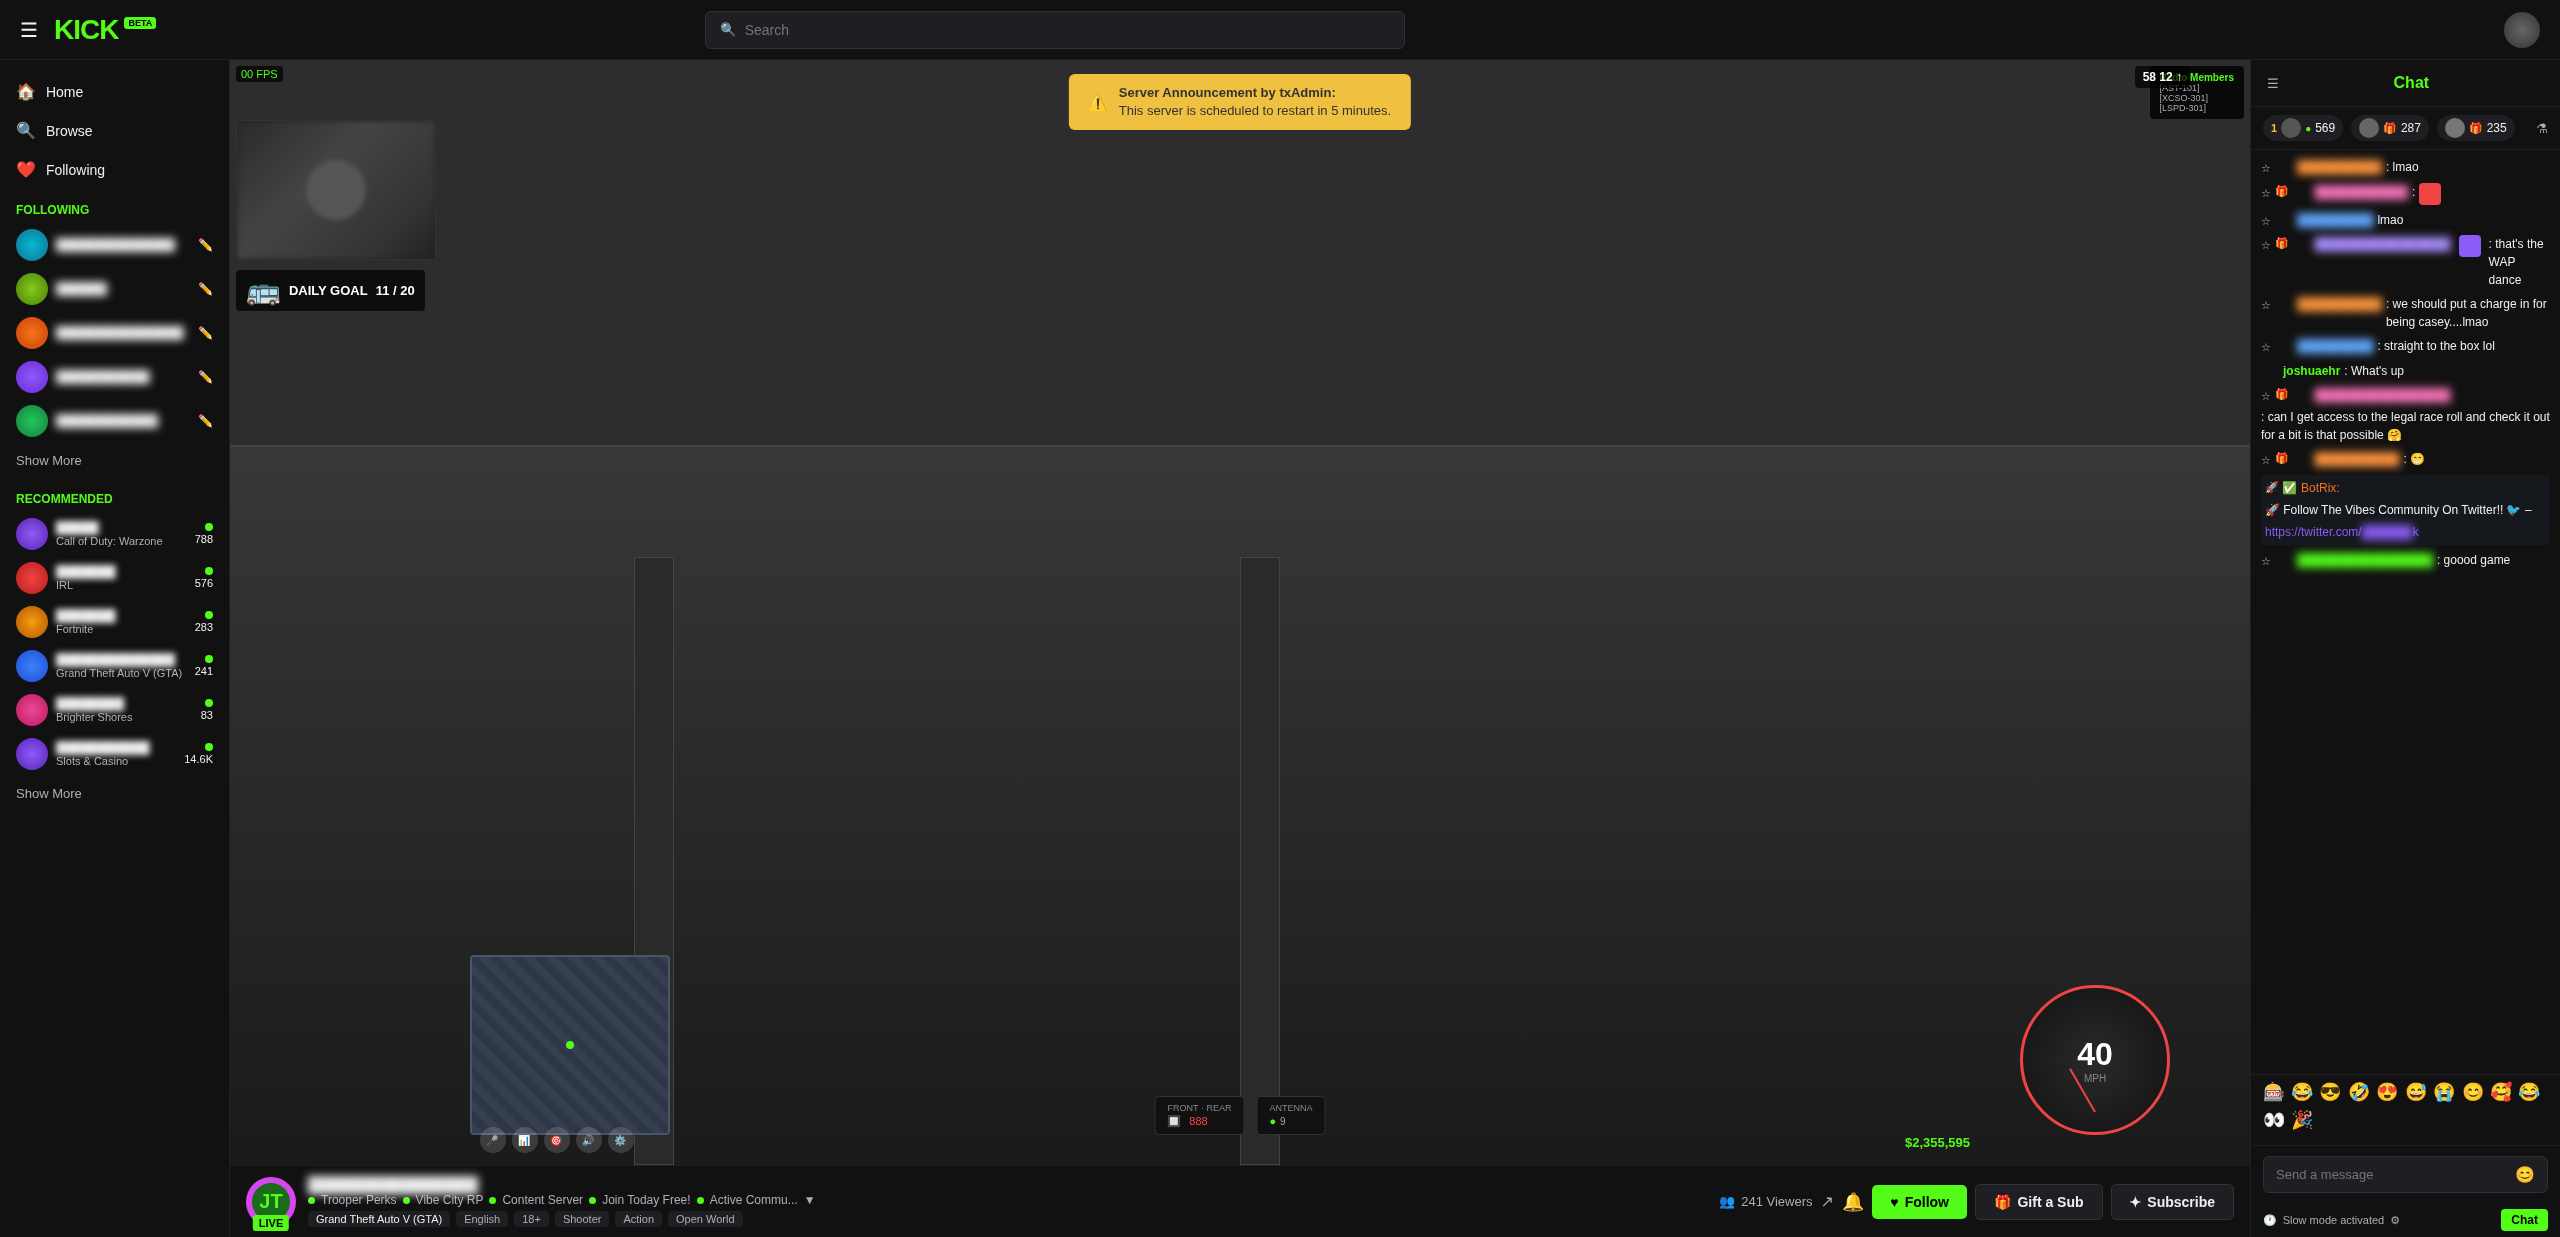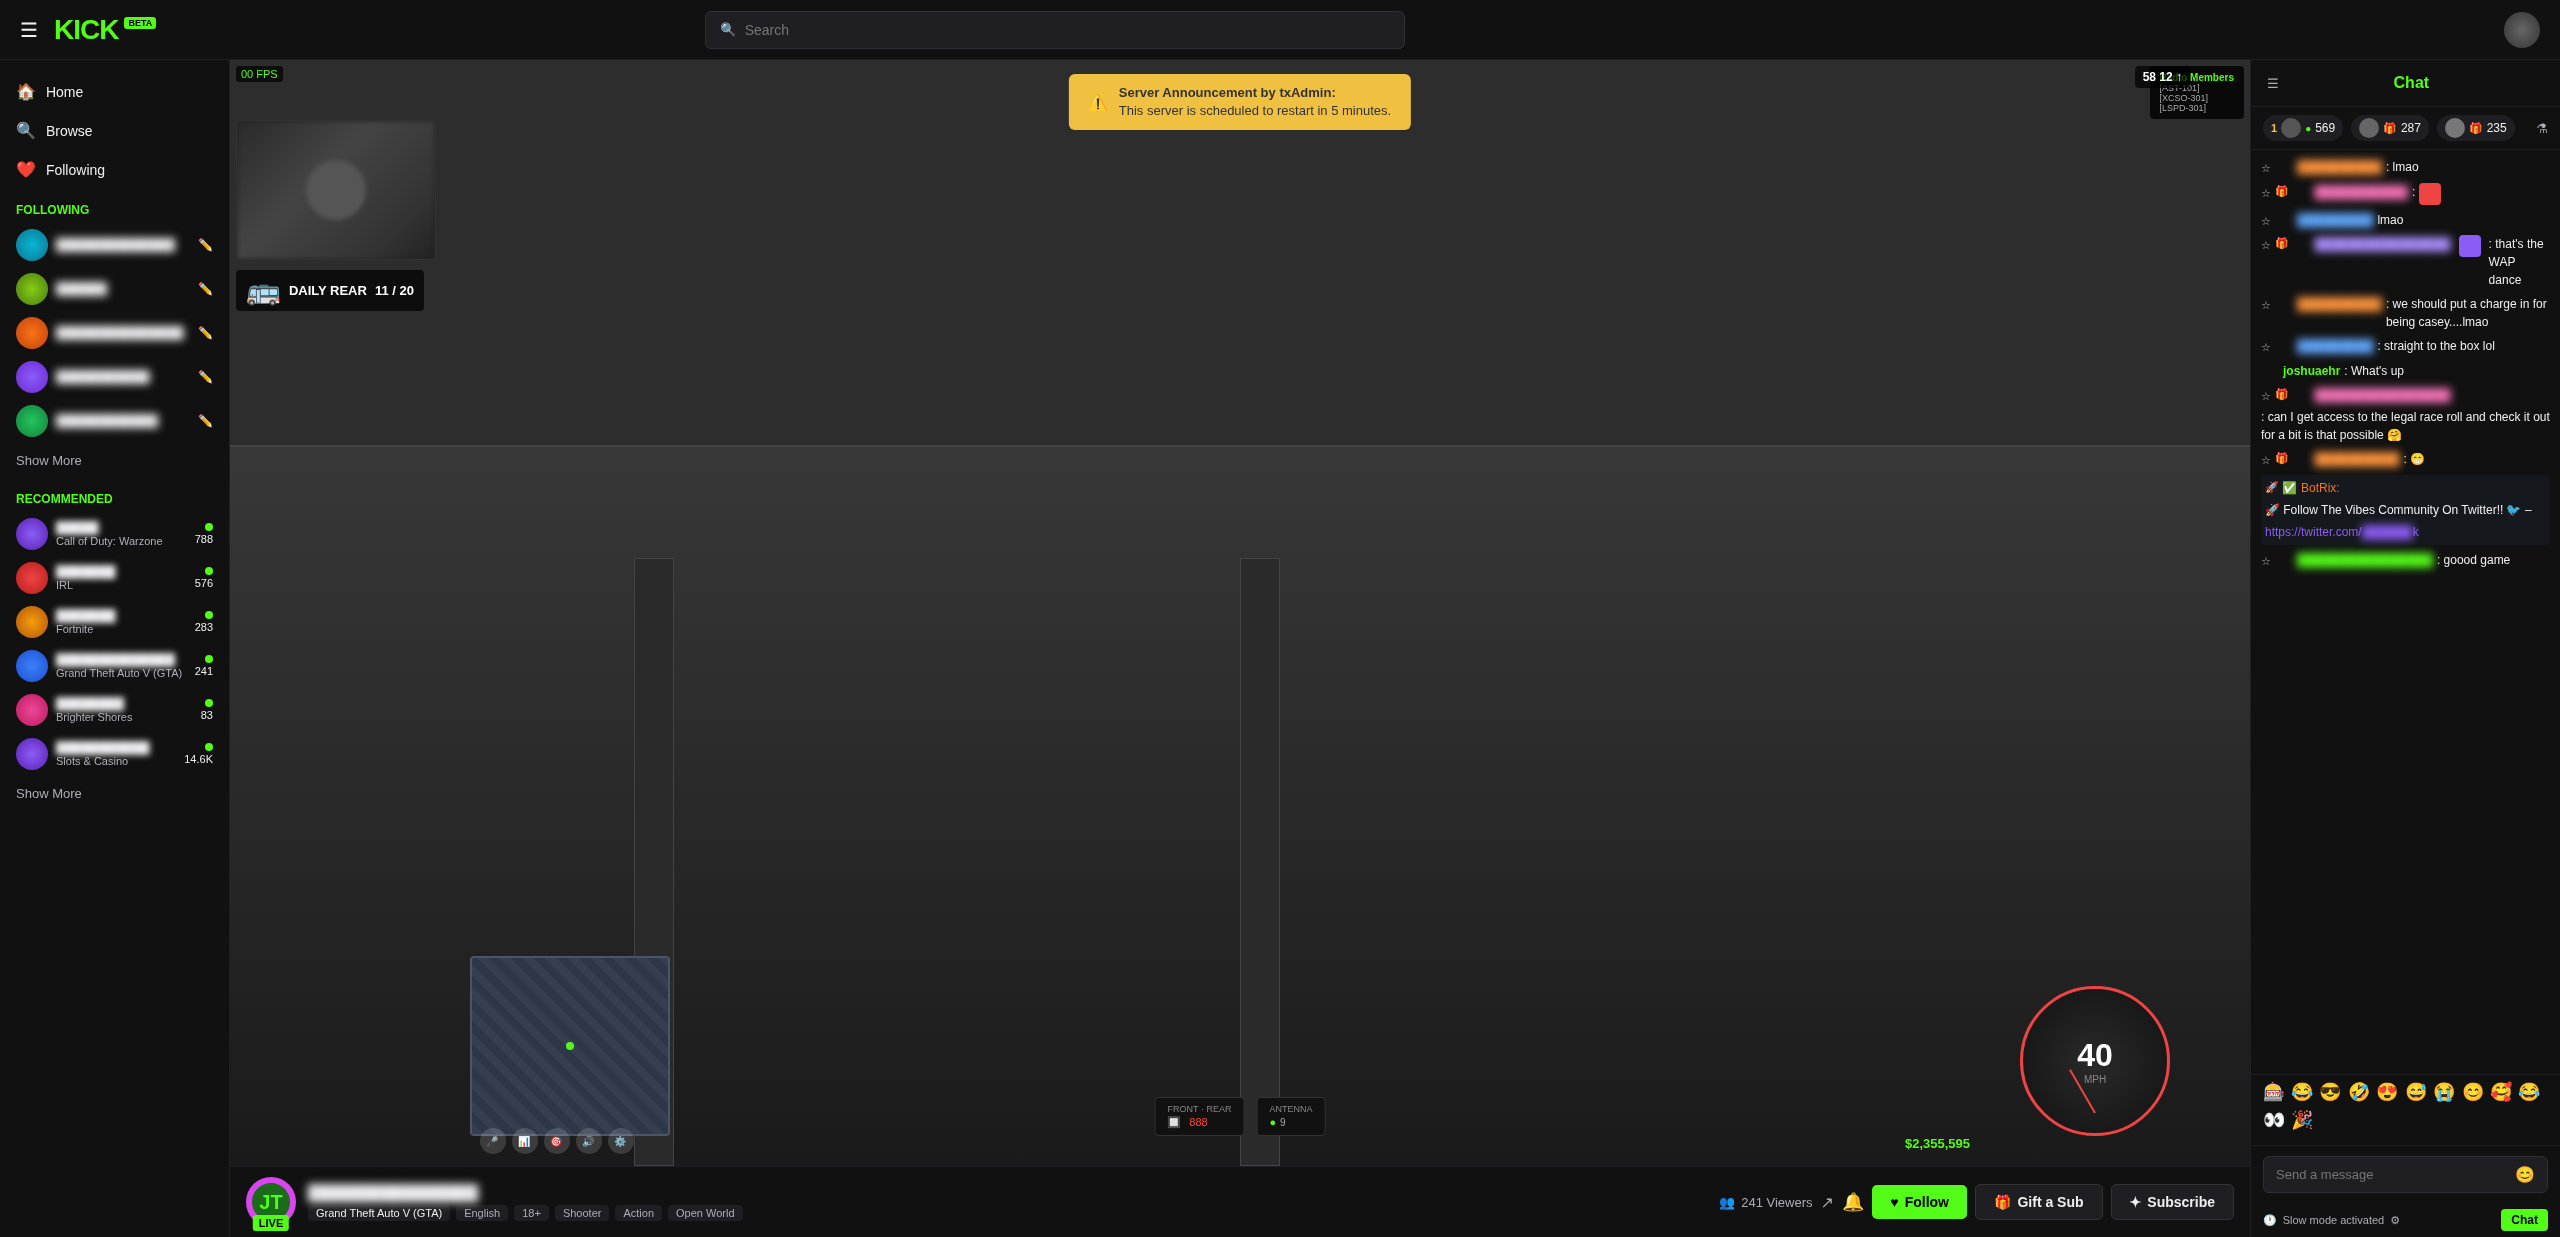--- a/index.html
+++ b/index.html
@@ -381,39 +381,52 @@
         </div>
 
         <div class="mini-cam">
           <div style="width:100%;height:100%;background:linear-gradient(135deg,#2a2a2a 0%,#444 40%,#333 80%,#222 100%);display:flex;align-items:center;justify-content:center;filter:blur(2px);">
             <div style="width:60px;height:60px;border-radius:50%;background:#555;"></div>
           </div>
         </div>
 
         <div class="daily-goal">
           <span class="bus-icon">🚌</span>
-          <span>DAILY REAR</span>
+          <span>DAILY GOAL</span>
           <span>11 / 20</span>
         </div>
 
         <div style="position:absolute;top:6px;right:60px;display:flex;gap:6px;align-items:center;">
           <div style="background:rgba(0,0,0,0.7);padding:4px 8px;border-radius:4px;font-size:12px;font-weight:700;color:#fff;">58 12 ↑</div>
         </div>
       </div>
     </div>
 
     <div class="stream-info-bar">
 
       <div style="position:relative;flex-shrink:0;">
         <div class="streamer-avatar-large">JT</div>
         <div class="live-badge" style="position:absolute;bottom:-4px;left:50%;transform:translateX(-50%);">LIVE</div>
       </div>
 
       <div class="stream-details">
         <div class="streamer-name blurred">████████████████</div>
+        <div class="stream-title">
+          <span class="perk-dot"></span>
+          <span>Trooper Perks</span>
+          <span class="perk-dot"></span>
+          <span>Vibe City RP</span>
+          <span class="perk-dot"></span>
+          <span>Content Server</span>
+          <span class="perk-dot"></span>
+          <span>Join Today Free!</span>
+          <span class="perk-dot"></span>
+          <span>Active Commu...</span>
+          <span style="color:#adadb8;cursor:pointer;">▼</span>
+        </div>
         <div class="stream-tags">
           <span class="tag" style="color:#efeff1;font-weight:500;">Grand Theft Auto V (GTA)</span>
           <span class="tag">English</span>
           <span class="tag">18+</span>
           <span class="tag">Shooter</span>
           <span class="tag">Action</span>
           <span class="tag">Open World</span>
         </div>
       </div>
 

